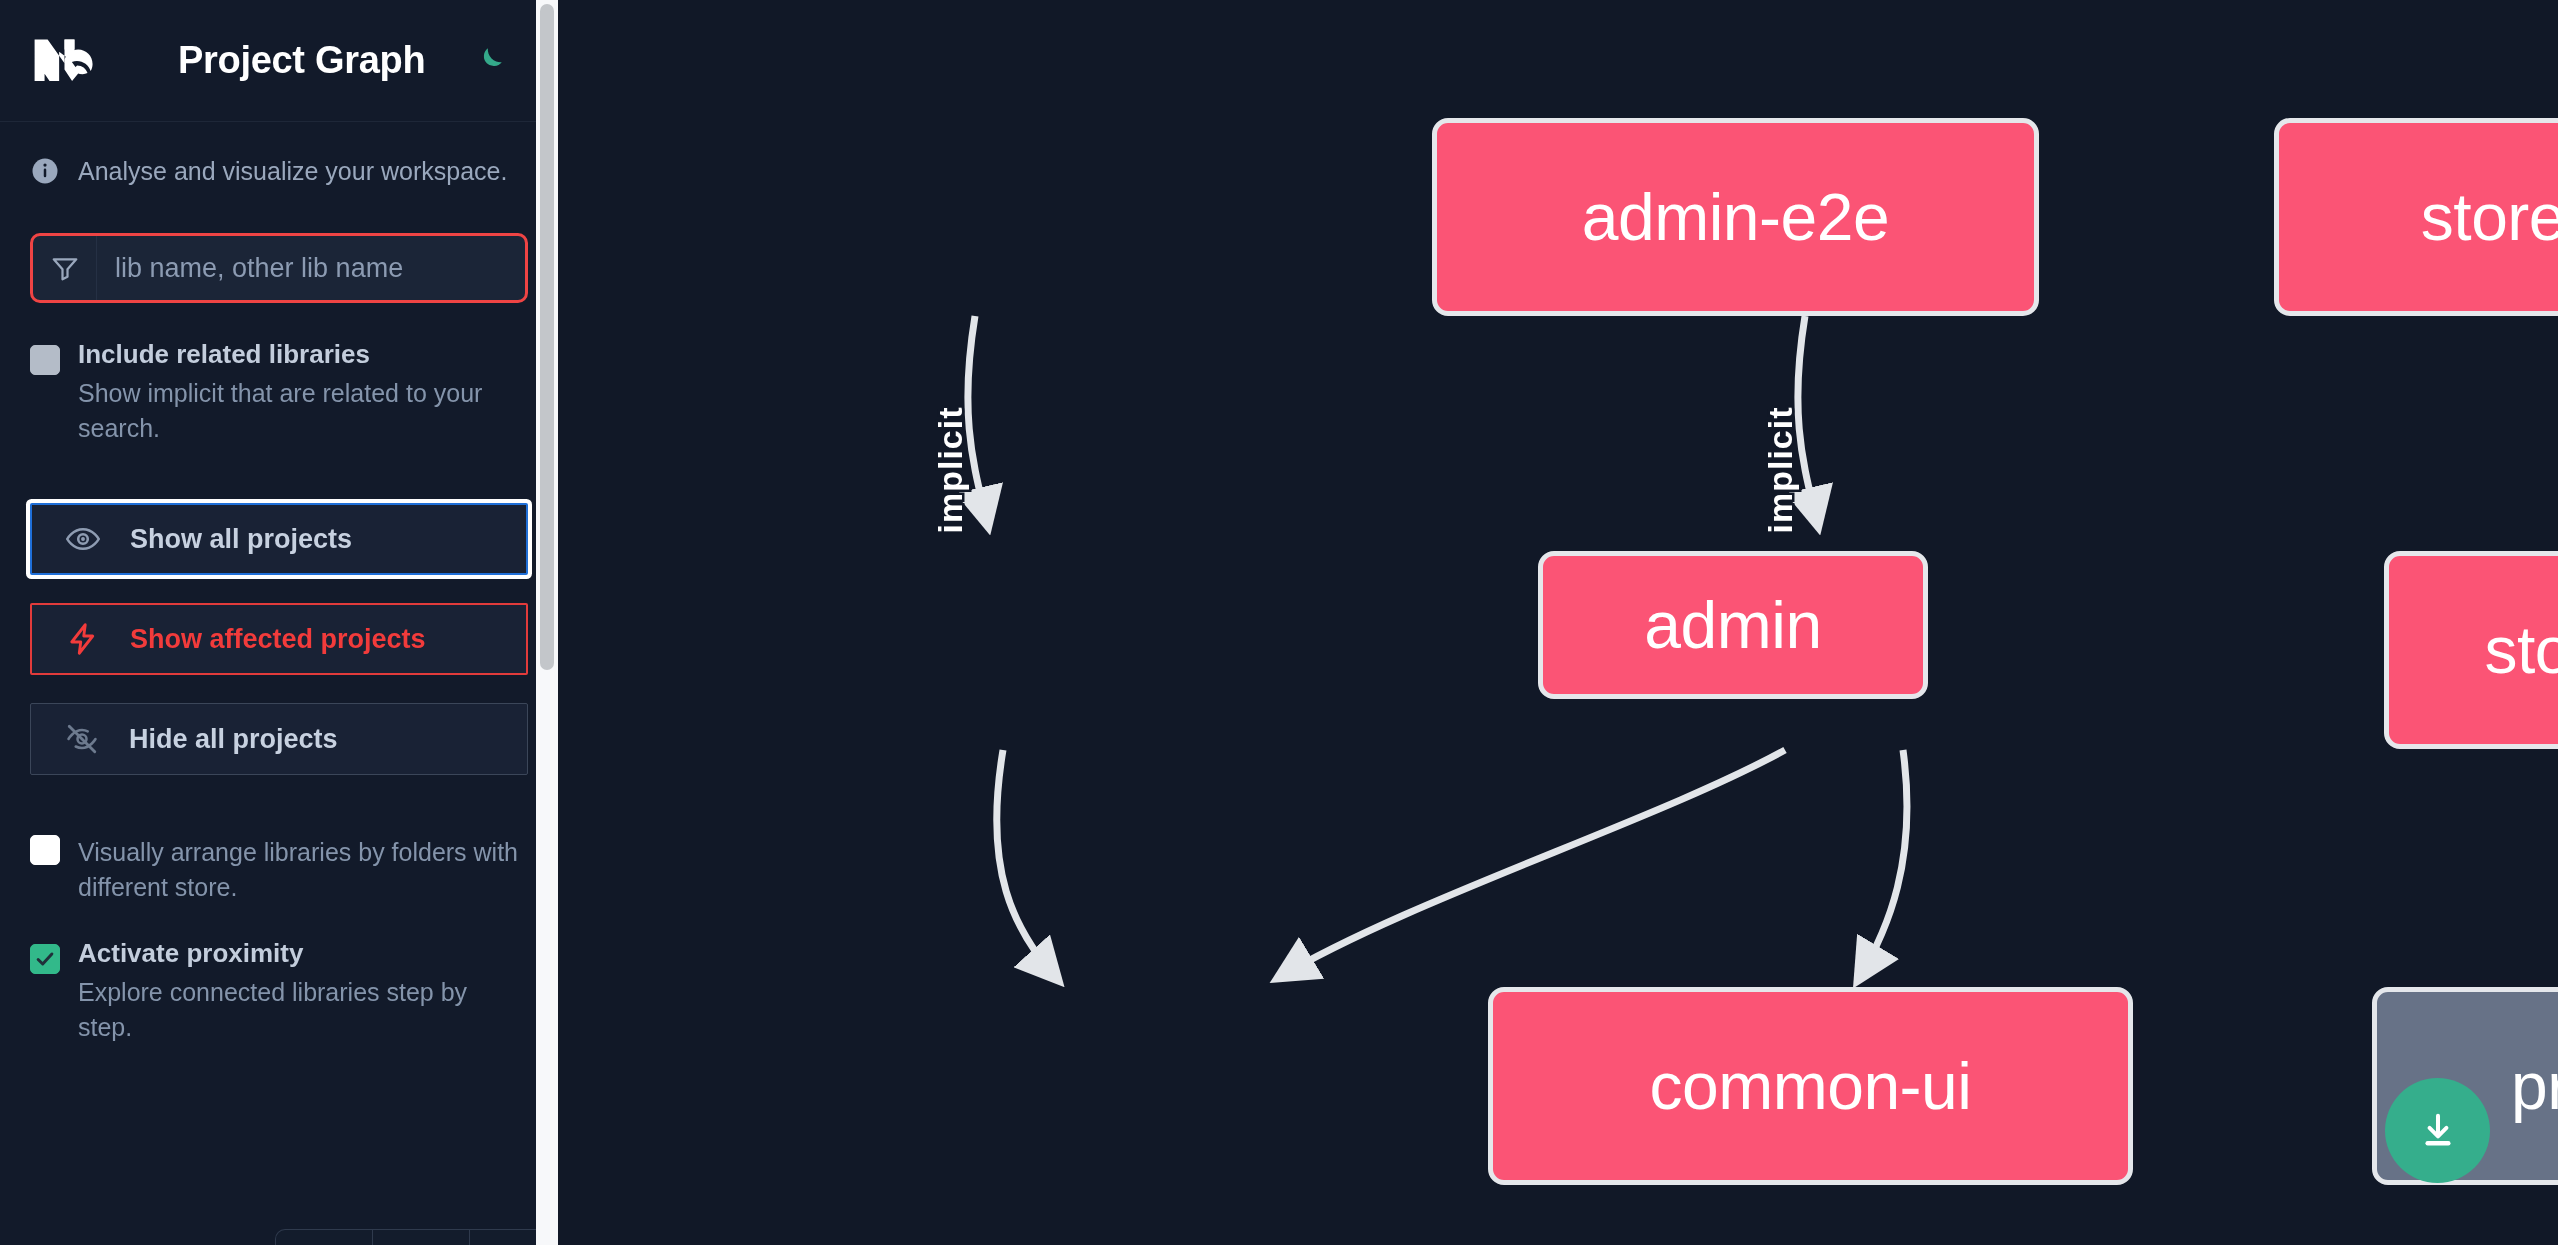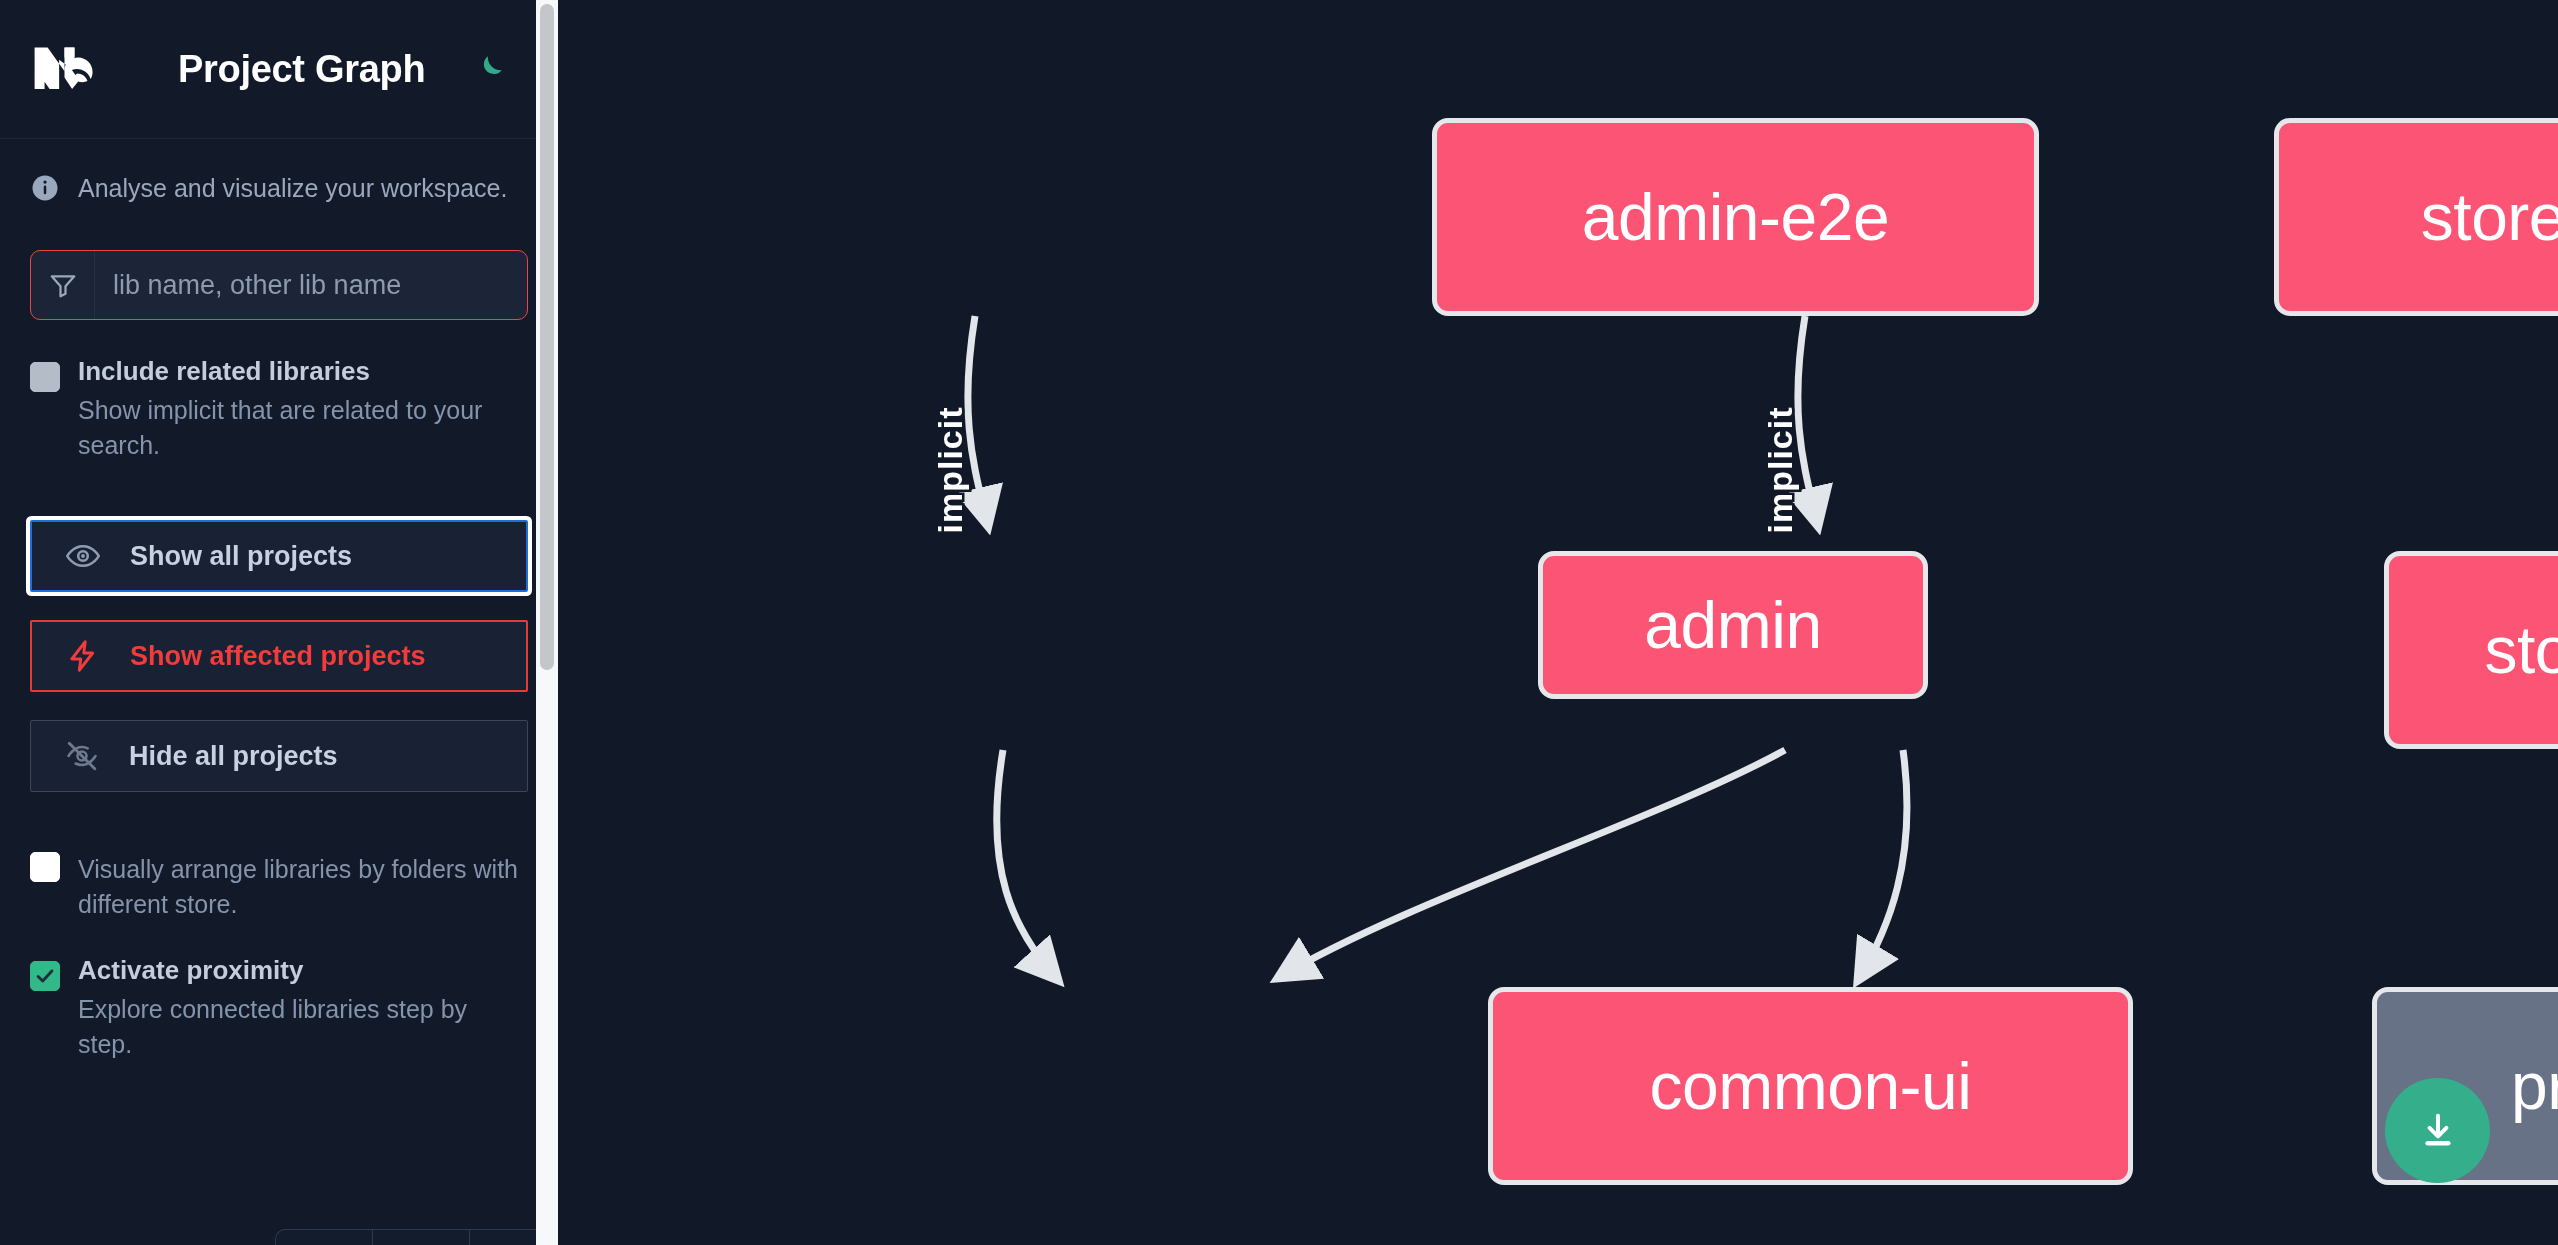--- a/index.html
+++ b/index.html
@@ -13,21 +13,21 @@
 
   
   .sidebar {
     position: relative;
     width: 558px; height: 1245px;
     background: #121a2a;
     flex: 0 0 558px;
     overflow: hidden;
   }
   .sidebar-header {
-    height: 139px;
+    height: 122px;
     display: flex; align-items: center;
     padding-left: 30px;
     border-bottom: 1px solid #1e2738;
   }
   .nx-logo { width: 92px; height: 62px; flex: 0 0 auto; }
   .app-title {
     color: #ffffff;
     font-size: 38px;
     font-weight: 700;
     letter-spacing: -0.3px;
@@ -50,21 +50,21 @@
     margin-left: 18px;
     color: #9aa8bd;
     font-size: 25px;
     white-space: nowrap;
   }
 
   .search-wrap {
     margin: 47px 30px 0 30px;
     height: 70px;
     background: #1b2537;
-    border: 1px solid #ef4444;
+    border: 3px solid #ef4444;
     border-radius: 10px;
     display: flex; align-items: center;
     overflow: hidden;
   }
   .search-icon-box {
     width: 64px; height: 100%;
     display: flex; align-items: center; justify-content: center;
     border-right: 1px solid #253044;
     flex: 0 0 64px;
   }

